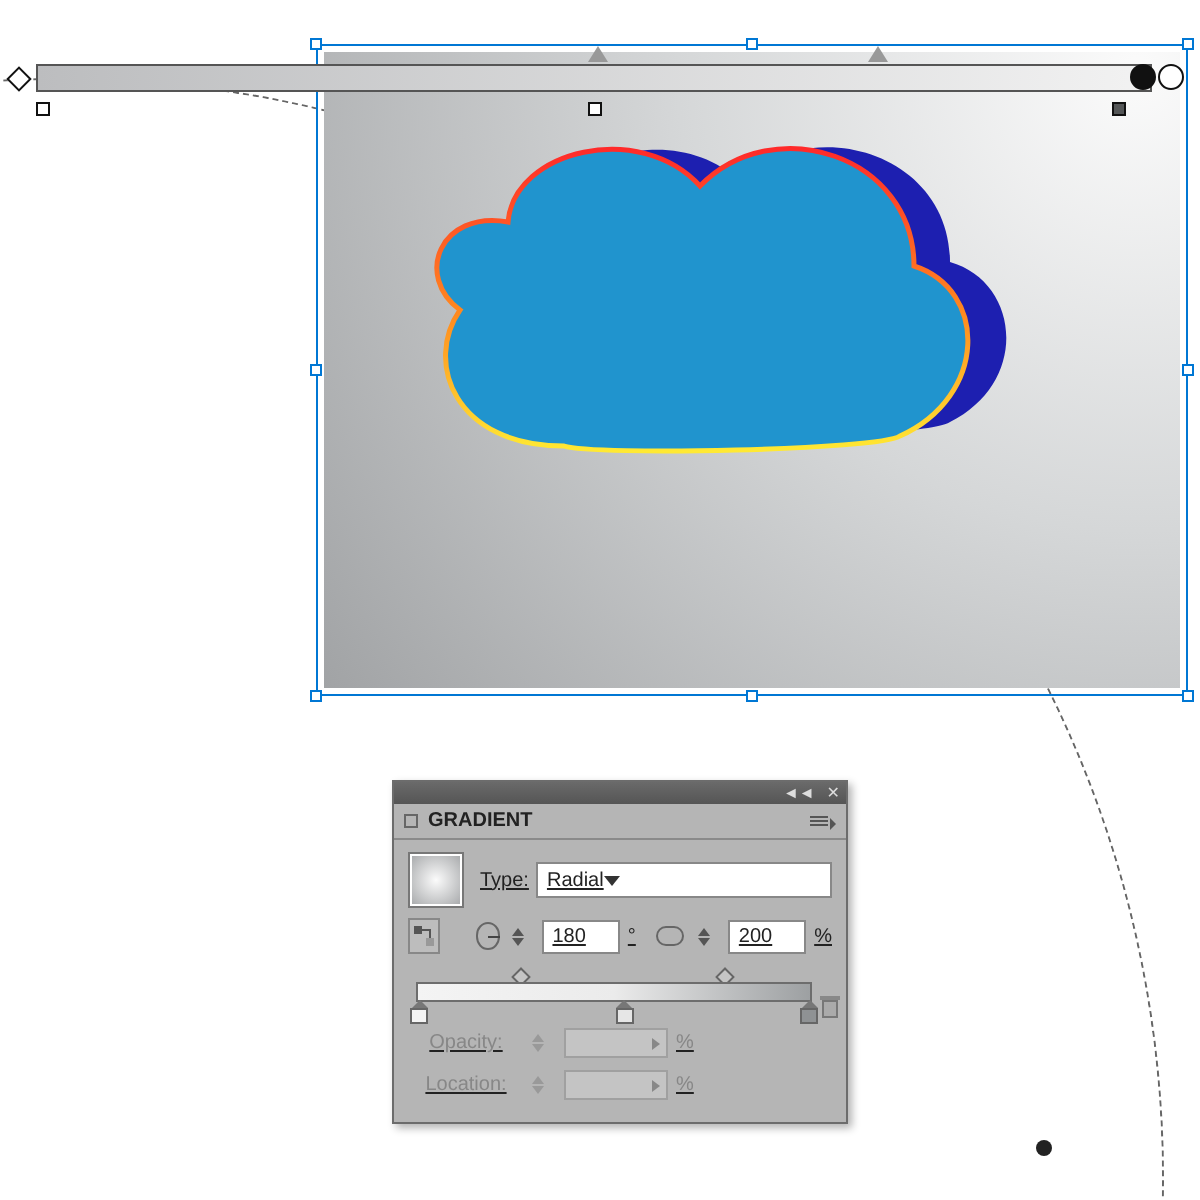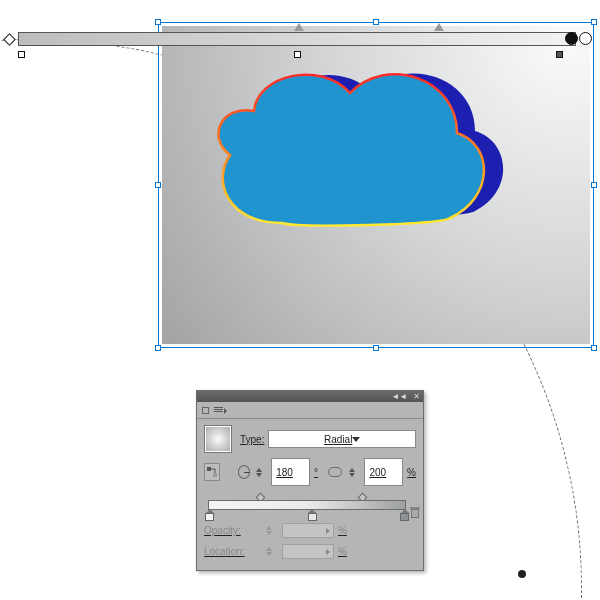--- a/index.html
+++ b/index.html
@@ -31,45 +31,45 @@
   .p-header .sq { width: 7px; height: 7px; border: 1px solid #666; margin-right: 5px; }
   .p-header .title { flex: 1; font-weight: bold; font-size: 10px; }
   .p-header .menu { width: 13px; height: 10px; position: relative; }
   .p-header .menu::before { content: ""; position: absolute; top: 2px; left: 0; width: 9px; height: 1px; background: #555; box-shadow: 0 2px #555, 0 4px #555; }
   .p-header .menu::after { content: ""; position: absolute; right: 0; top: 3px; border-left: 3px solid #555; border-top: 3px solid transparent; border-bottom: 3px solid transparent; }
 
   .p-body { padding: 6px 7px 10px; text-decoration: underline; }
   .row { display: flex; align-items: center; margin-bottom: 5px; gap: 4px; }
   .swatch { width: 28px; height: 28px; border: 1px solid #777; box-shadow: inset 0 0 0 1px #fff; background: radial-gradient(circle at 50% 50%, #fbfbfb 0%, #a3a5a7 100%); }
   .type-label { margin-left: 4px; }
-  .type-select { flex: 1; height: 18px; background: #fff; border: 1px solid #888; padding: 0 4px; display: flex; align-items: center; justify-content: center; }
+  .type-select { flex: 1; height: 18px; background: #fff; border: 1px solid #888; padding: 0 4px; display: flex; align-items: center; justify-content: flex-start; }
   .type-select .arrow { width: 0; height: 0; border-left: 4px solid transparent; border-right: 4px solid transparent; border-top: 5px solid #333; }
 
   .mode-btn { width: 18px; height: 18px; border: 1px solid #888; display: flex; align-items: center; justify-content: center; background: #bdbdbd; }
   .angle-ico { width: 14px; height: 14px; border: 1px solid #666; border-radius: 50%; position: relative; margin: 0 2px; }
   .angle-ico::after { content: ""; position: absolute; width: 6px; height: 1px; background: #444; top: 50%; left: 50%; }
-  .num-input { width: 42px; height: 28px; background: #fff; border: 1px solid #888; display: flex; align-items: center; padding: 0 4px; font-size: 10px; text-align: center; }
+  .num-input { width: 42px; height: 17px; background: #fff; border: 1px solid #888; display: flex; align-items: center; padding: 0 4px; font-size: 10px; text-align: center; }
   .stepper { width: 10px; height: 17px; display: flex; flex-direction: column; justify-content: center; margin-right: 2px; }
   .stepper div { width: 0; height: 0; border-left: 3px solid transparent; border-right: 3px solid transparent; }
   .stepper .up { border-bottom: 4px solid #555; margin-bottom: 1px; }
   .stepper .dn { border-top: 4px solid #555; }
   .aspect-ico { width: 16px; height: 10px; border: 1px solid #666; border-radius: 5px; }
 
   .slider-wrap { position: relative; height: 26px; margin: 6px 0 3px; }
   .slider-track { position: absolute; left: 4px; right: 10px; top: 8px; height: 10px; border: 1px solid #6d6d6d; background: linear-gradient(to right, #f4f4f4 0%, #ebebeb 50%, #9da0a2 100%); }
   .slider-diamond { position: absolute; width: 7px; height: 7px; background: #c5c5c5; border: 1px solid #666; transform: rotate(45deg); top: 2px; }
   .color-stop { position: absolute; top: 17px; width: 9px; height: 12px; }
   .color-stop .house { width: 0; height: 0; border-left: 4px solid transparent; border-right: 4px solid transparent; border-bottom: 4px solid #777; margin: 0 auto; }
   .color-stop .box { width: 9px; height: 8px; border: 1px solid #666; background: #ddd; }
   .trash { position: absolute; right: -4px; top: 15px; width: 10px; height: 12px; }
   .trash .lid { width: 10px; height: 2px; background: #888; }
   .trash .bin { width: 8px; height: 9px; background: #aaa; border: 1px solid #777; margin: 0 auto; }
 
   .disabled-row { display: flex; align-items: center; margin-top: 4px; gap: 4px; color: #878787; }
-  .disabled-row .lbl { width: 58px; text-align: left; }
+  .disabled-row .lbl { width: 58px; text-align: center; }
   .disabled-input { width: 52px; height: 15px; background: #c4c4c4; border: 1px solid #a0a0a0; display: flex; align-items: center; justify-content: flex-end; padding-right: 3px; }
   .disabled-input .tri { width: 0; height: 0; border-top: 3px solid transparent; border-bottom: 3px solid transparent; border-left: 4px solid #888; }
 </style>
 </head>
 <body>
 
 <div class="dashed-arc"></div>
 <div class="arc-dot"></div>
 
 <div class="canvas-area">
@@ -113,20 +113,21 @@
   <div class="ga-circle" style="right:-17px; top:-1px;"></div>
 </div>
 
 <div class="panel">
   <div class="p-tabbar">
     <span>◄◄</span>
     <span>✕</span>
   </div>
   <div class="p-header">
     <div class="sq"></div>
+    <div class="title">GRADIENT</div>
     <div class="menu"></div>
   </div>
   <div class="p-body">
     <div class="row">
       <div class="swatch"></div>
       <span class="type-label">Type:</span>
       <div class="type-select">
         <span>Radial</span>
         <div class="arrow"></div>
       </div>

